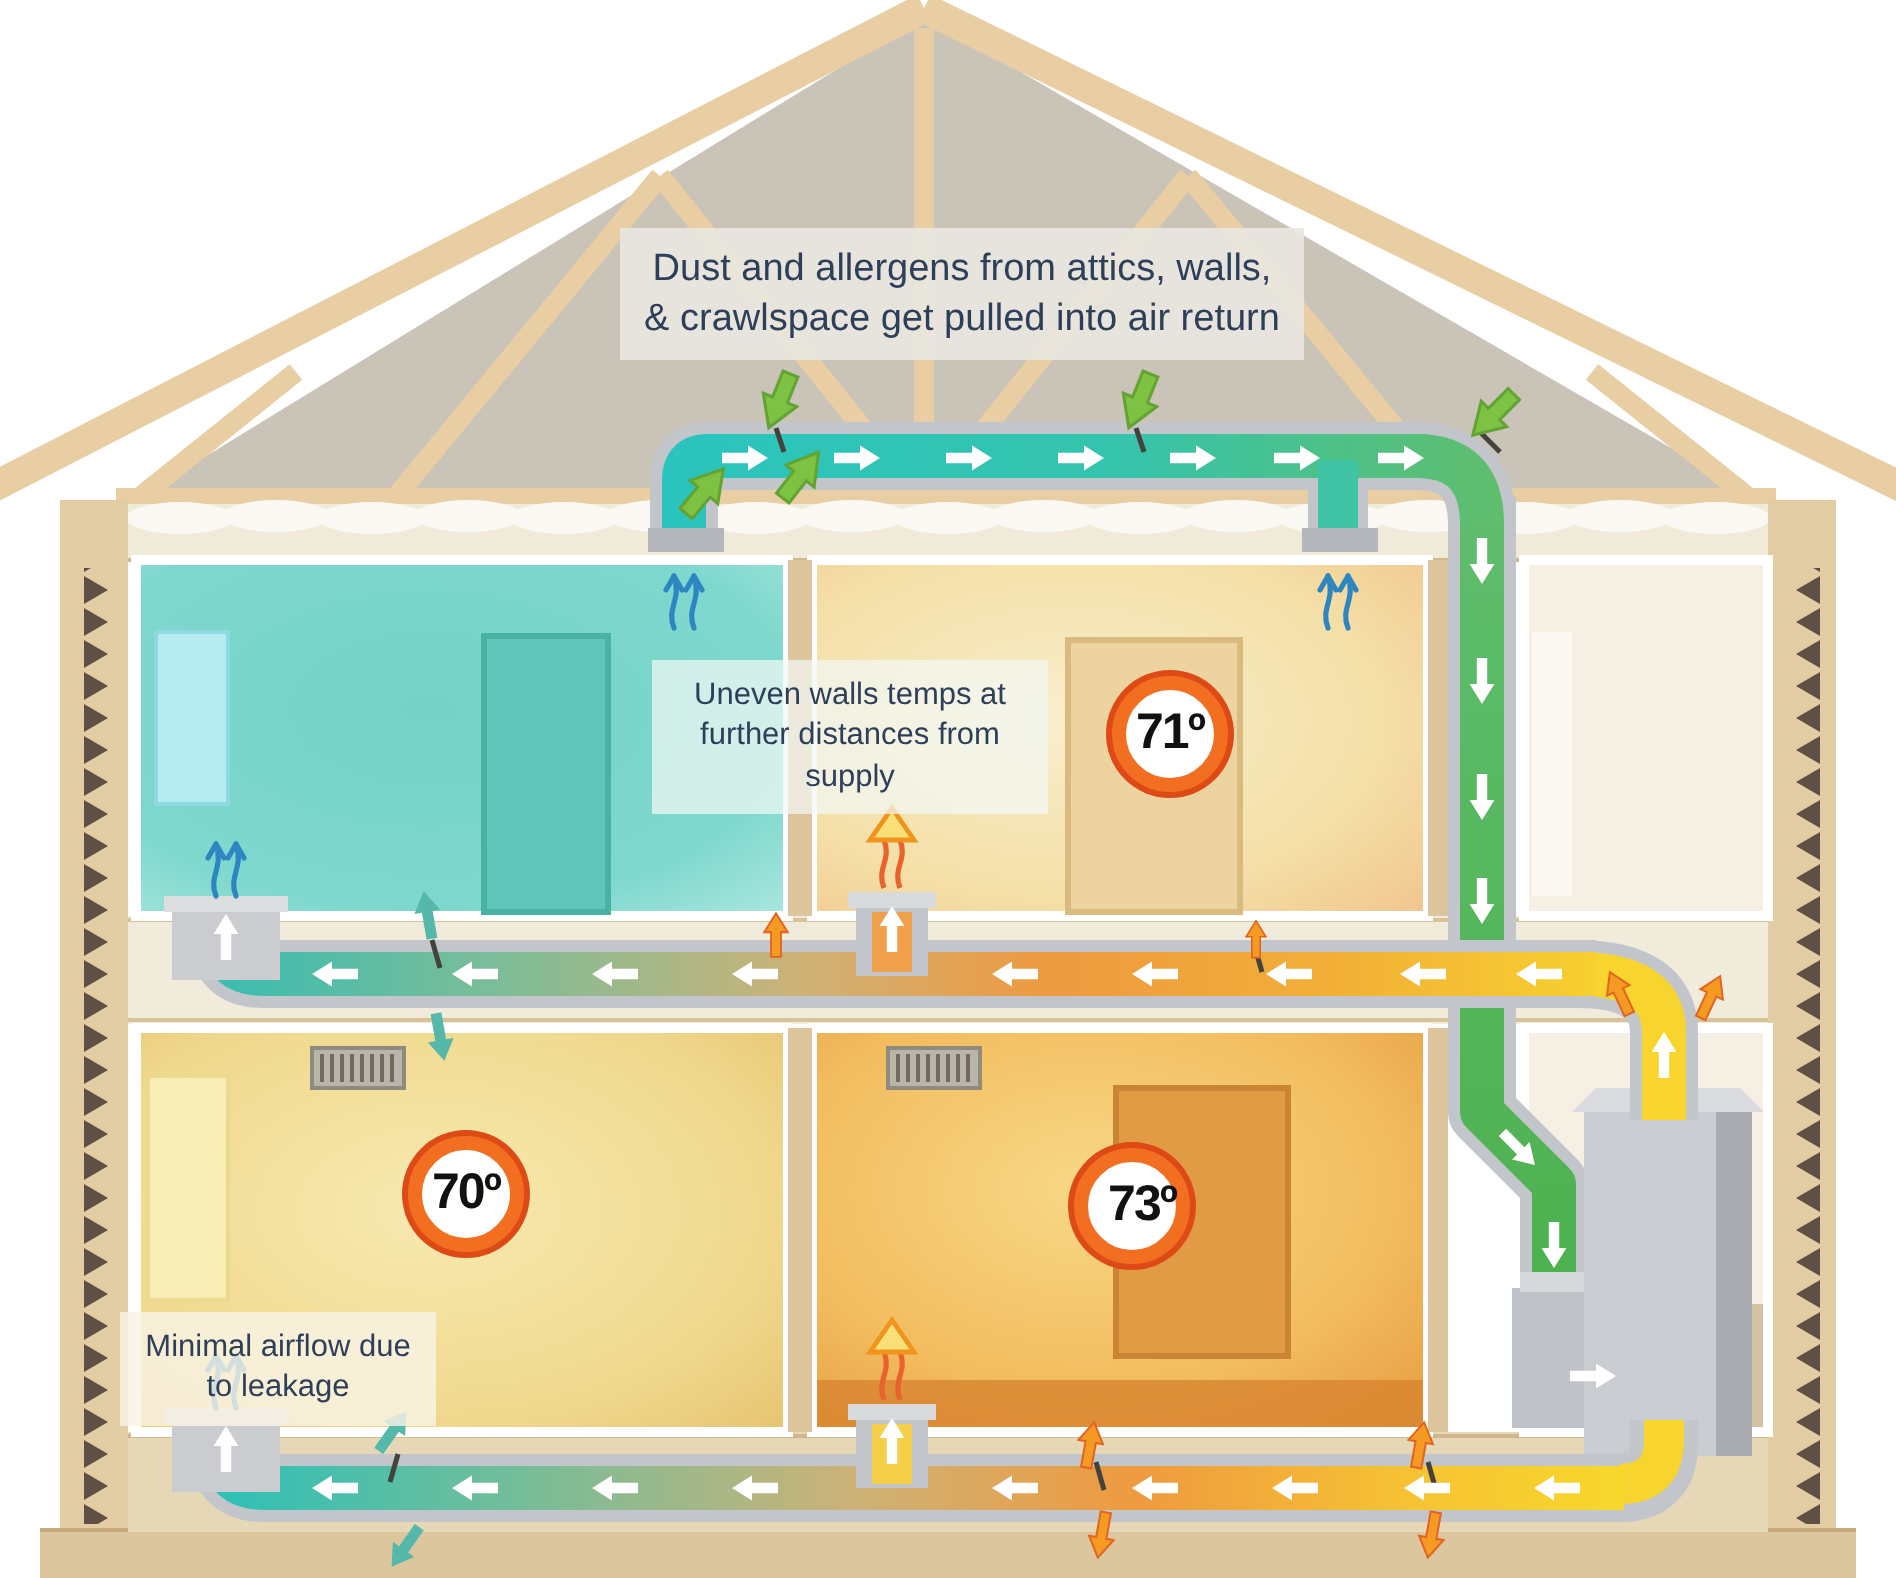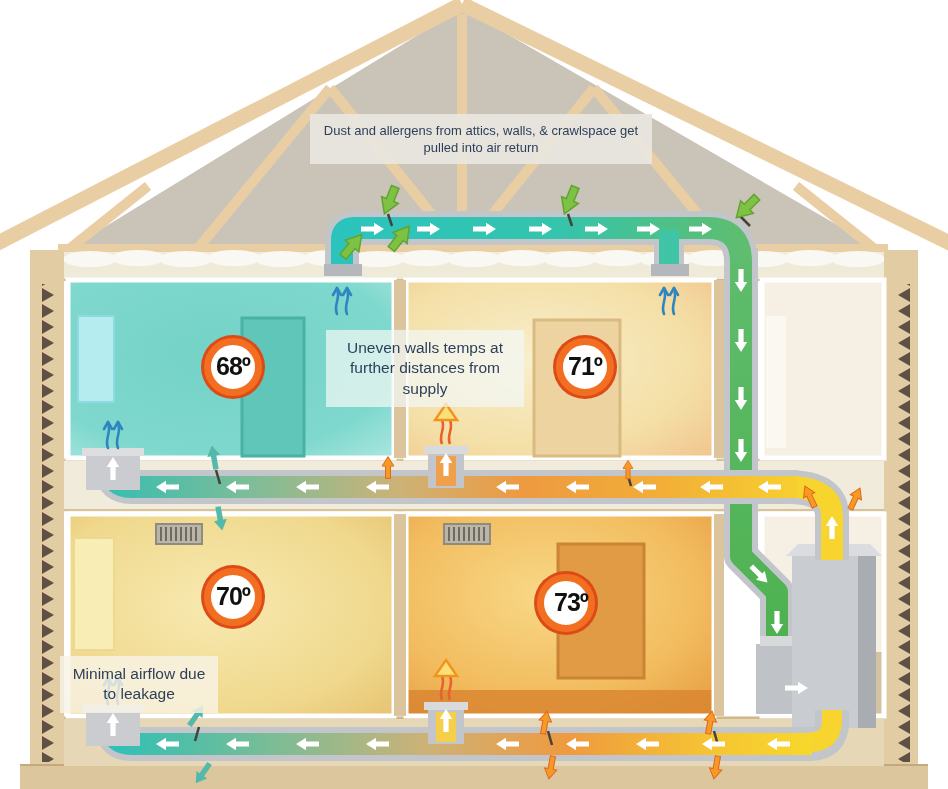--- a/index.html
+++ b/index.html
@@ -1,21 +1,21 @@
 <!DOCTYPE html>
 <html><head>
 <meta charset="utf-8">
 <style>
   html,body{margin:0;padding:0;background:#ffffff;}
   .stage{position:relative;width:948px;height:789px;background:#ffffff;overflow:hidden;
          font-family:"Liberation Sans", sans-serif;}
   .stage svg{position:absolute;left:0;top:0;}
   .callout{position:absolute;color:#2e3f5a;text-align:center;line-height:1.32;
            padding:8px 10px;box-sizing:border-box;}
-  .callout.dust{left:310px;top:114px;width:342px;font-size:13px;background:rgba(232,230,223,.93);}
+  .callout.dust{left:310px;top:114px;width:342px;font-size:19px;background:rgba(232,230,223,.93);}
   .callout.uneven{left:326px;top:330px;width:198px;font-size:15.5px;background:rgba(243,248,245,.72);}
   .callout.leak{left:60px;top:644px;width:158px;font-size:15.5px;background:rgba(248,243,229,.82);margin-top:12px;}
   .badge{position:absolute;width:58px;height:58px;border-radius:50%;
          background:#ffffff;border:7px solid #f26f21;box-shadow:0 0 0 3px #de4a15;
          display:flex;align-items:center;justify-content:center;
          font-weight:bold;font-size:25px;color:#111;letter-spacing:-1px;box-sizing:border-box;}
   .badge span{transform:translateY(-1px);}
 </style>
 </head>
 <body>
@@ -356,23 +356,20 @@
       <path d="M4,30 C0,20 8,16 4,6" stroke="#e8622d" stroke-width="2.6" fill="none"></path>
       <path d="M0,-10 L11,6 H-11 Z" fill="#fbe07a" stroke="#f0941e" stroke-width="2.4"></path>
     </g>
   </g>
 </svg>
 
 <div class="callout dust">Dust and allergens from attics, walls, &amp; crawlspace get pulled into air return</div>
 <div class="callout uneven">Uneven walls temps at further distances from supply</div>
 <div class="callout leak">Minimal airflow due to leakage</div>
 
-<div class="badge" style="left:204px;top:338px;">
-  <span>68º</span>
-</div>
 <div class="badge" style="left:556px;top:338px;">
   <span>71º</span>
 </div>
 <div class="badge" style="left:204px;top:568px;">
   <span>70º</span>
 </div>
 <div class="badge" style="left:537px;top:574px;justify-content:flex-end;">
   <span>73º</span>
 </div>
 

